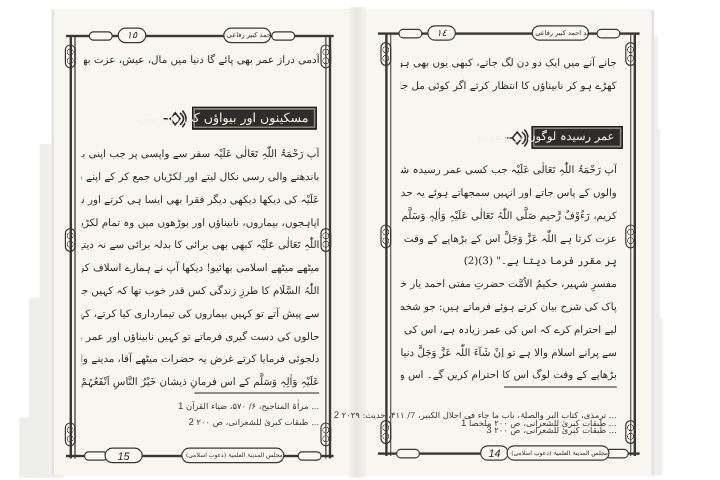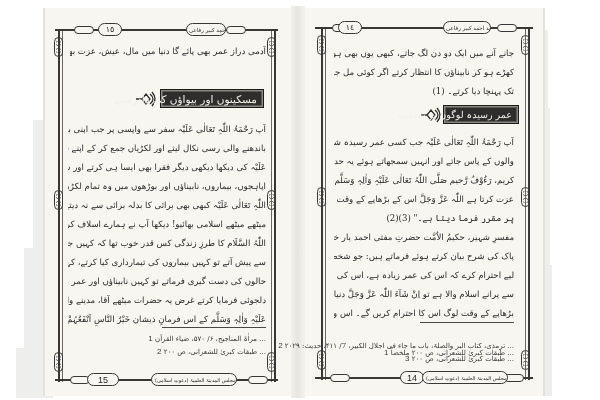--- a/index.html
+++ b/index.html
@@ -17,21 +17,21 @@
     radial-gradient(circle at 50% 70%,transparent 2px,#3a3835 2.5px,transparent 3px);box-sizing:border-box;}
   .hknot{position:absolute;width:20px;height:8px;border:1.5px solid #3a3835;border-radius:5px;box-sizing:border-box;background:#f7f6f1;}
   .pill{position:absolute;height:13px;border:1.5px solid #3a3835;border-radius:8px;background:#f7f6f1;font-size:8px;line-height:12px;text-align:center;color:#2a2826;padding:0 6px;box-sizing:border-box;white-space:nowrap;}
   .body-text{position:absolute;direction:rtl;text-align:right;font-size:8.6px;line-height:19px;color:#2b2927;white-space:nowrap;overflow:hidden;}
   .body-text p{margin:0;}
   .heading{position:absolute;height:19px;background:#2f2d2b;border:1.5px solid #1d1c1a;box-shadow:inset 0 0 0 1.5px #8a8780;color:#f3f1ea;font-size:10.5px;line-height:18px;text-align:center;direction:rtl;padding:0 6px;box-sizing:border-box;white-space:nowrap;}
   .orn{position:absolute;width:22px;height:16px;}
   .rule{position:absolute;height:1px;background:#4a4845;}
   .fn{position:absolute;direction:rtl;text-align:right;font-size:7px;line-height:13px;color:#3a3835;white-space:nowrap;}
   .fn span.num{font-family:"Liberation Sans",sans-serif;font-size:8px;}
-  .pnum{font-family:"Liberation Sans",sans-serif;}
+  .pnum{font-family:"Liberation Sans",sans-serif;font-style:italic;}
 </style>
 </head>
 <body>
 
 <div class="stack" style="left:33px;top:120px;width:20px;height:278px;"></div>
 <div class="stack" style="left:24px;top:248px;width:25px;height:150px;"></div>
 <div class="stack" style="left:16px;top:348px;width:30px;height:50px;"></div>
 <div class="stack" style="left:540px;top:30px;width:8px;height:366px;"></div>
 <div class="stack" style="left:545px;top:108px;width:5px;height:288px;"></div>
 <div class="stack" style="left:548px;top:265px;width:4px;height:131px;"></div>
@@ -104,29 +104,28 @@
   <div class="knot" style="left:317px;top:350px;"></div>
   <div class="knot" style="left:521px;top:35px;"></div>
   <div class="knot" style="left:521px;top:187px;"></div>
   <div class="knot" style="left:521px;top:350px;"></div>
   <div class="hknot" style="left:332px;top:24px;"></div>
   <div class="hknot" style="left:497px;top:24px;"></div>
   <div class="hknot" style="left:330px;top:374px;"></div>
   <div class="hknot" style="left:504px;top:374px;"></div>
 </div>
 
-<div class="pill pnum" style="left:338px;top:21px;width:24px;">١٤</div>
+<div class="pill pnum" style="left:356px;top:21px;width:24px;">١٤</div>
 <div class="pill" style="left:443px;top:21px;width:48px;font-size:5.5px;padding:0 2px;overflow:hidden;">فیضانِ سید احمد کبیر رفاعی</div>
 <div class="pill pnum" style="left:356px;top:371px;width:24px;font-size:9px;margin-left:44px;">14</div>
 <div class="pill" style="left:422px;top:371px;width:86px;font-size:5px;padding:0 3px;overflow:hidden;">پیش کش: مجلس المدینۃ العلمیۃ (دعوتِ اسلامی)</div>
 
 <div class="body-text" style="left:334px;top:44px;width:180px;">
   <p>جانے آنے میں ایک دو دن لگ جاتے، کبھی یوں بھی ہوتا کہ آپ راستوں پر</p>
   <p>کھڑے ہو کر نابیناؤں کا انتظار کرتے اگر کوئی مل جاتا تو ہاتھ پکڑ کر انہیں منزل</p>
-  <p>تک پہنچا دیا کرتے۔ (1)</p>
 </div>
 
 <div class="orn" style="left:421px;top:107px;">
   <svg width="22" height="16" viewBox="0 0 22 16">
       <path d="M0 8 H6 M6 8 L10 3 L14 8 L10 13 Z M14 3 Q20 8 14 13 M16 1 Q22 8 16 15" stroke="#2f2d2b" stroke-width="1.3" fill="none"></path>
     </svg>
 </div>
 <div class="heading" style="left:443px;top:105px;width:76px;font-size:9.5px;">عمر رسیدہ لوگوں پر شفقت</div>
 
 <div class="body-text" style="left:334px;top:133px;width:180px;">

